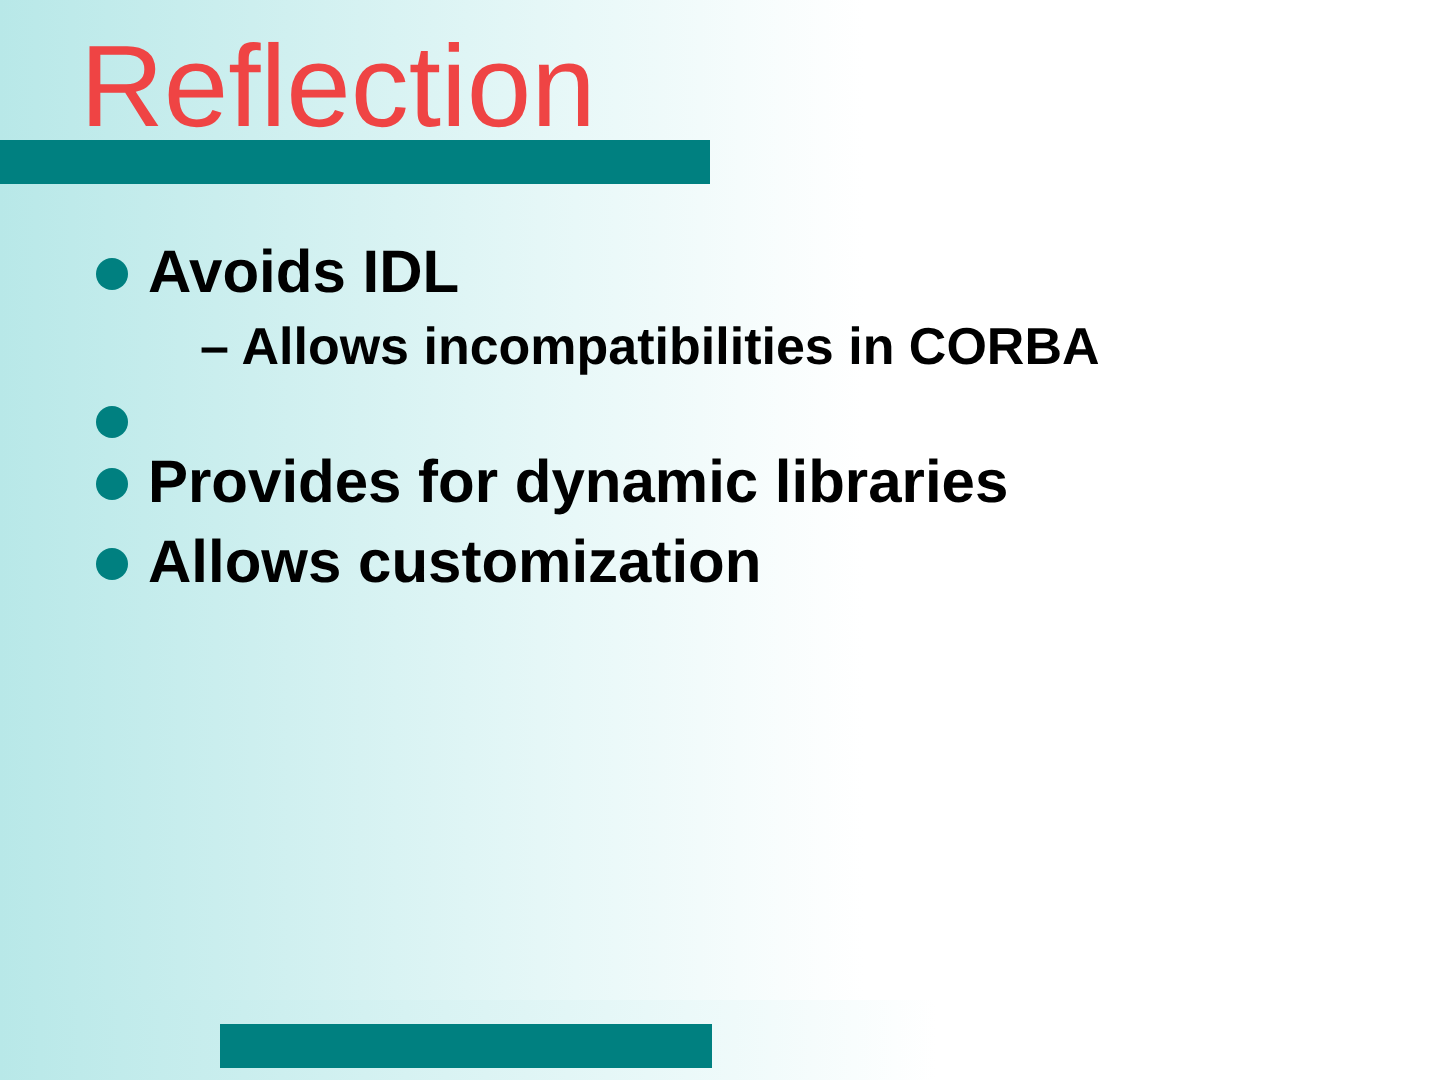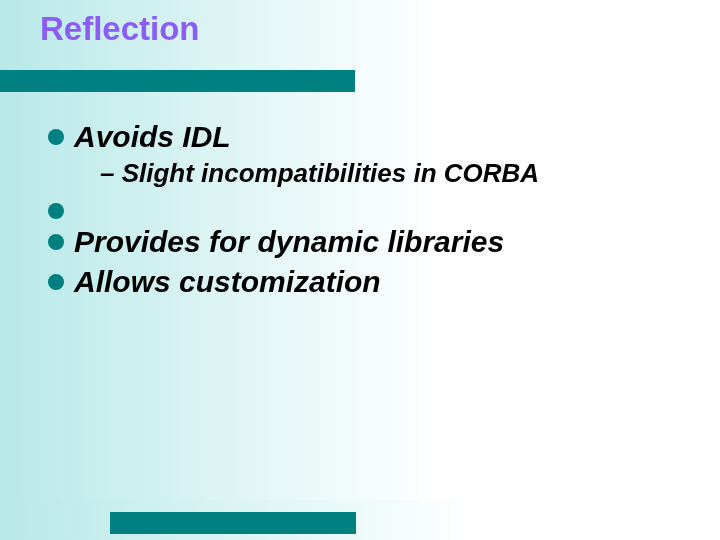--- a/index.html
+++ b/index.html
@@ -5,39 +5,38 @@
   * { margin: 0; padding: 0; box-sizing: border-box; }
   body {
     width: 720px;
     height: 540px;
     background: linear-gradient(to right, #b8e8e8 0%, #e8f8f8 40%, #ffffff 60%);
     font-family: Arial, Helvetica, sans-serif;
     position: relative;
     overflow: hidden;
   }
   .title {
-    font-size: 33px;
-    font-weight: bold;
-    color: #8b5cf6;
+    font-size: 58px;
+    font-weight: normal;
+    color: #ef4444;
     padding: 10px 0 0 40px;
   }
   .divider {
     position: absolute;
     top: 70px;
     left: 0;
     width: 355px;
     height: 22px;
     background: #008080;
   }
   .content {
     position: absolute;
     top: 120px;
     left: 48px;
     right: 30px;
-    font-style: italic;
   }
   .bullet-line {
     display: flex;
     align-items: center;
     margin-bottom: 4px;
   }
   .bullet-dot {
     width: 16px;
     height: 16px;
     background: #008080;
@@ -83,21 +82,21 @@
 <div class="title">Reflection</div>
 <div class="divider"></div>
 
 <div class="content">
 
   <div class="bullet-line">
     <div class="bullet-dot"></div>
     <div class="bullet-text">Avoids IDL</div>
   </div>
   <div class="sub-line">
-    <span class="sub-text">– Slight incompatibilities in CORBA</span>
+    <span class="sub-text">– Allows incompatibilities in CORBA</span>
   </div>
 
   <div class="bullet-line">
     <div class="bullet-dot"></div>
   </div>
   <div class="spacer"></div>
 
   <div class="bullet-line">
     <div class="bullet-dot"></div>
     <div class="bullet-text">Provides for dynamic libraries</div>

